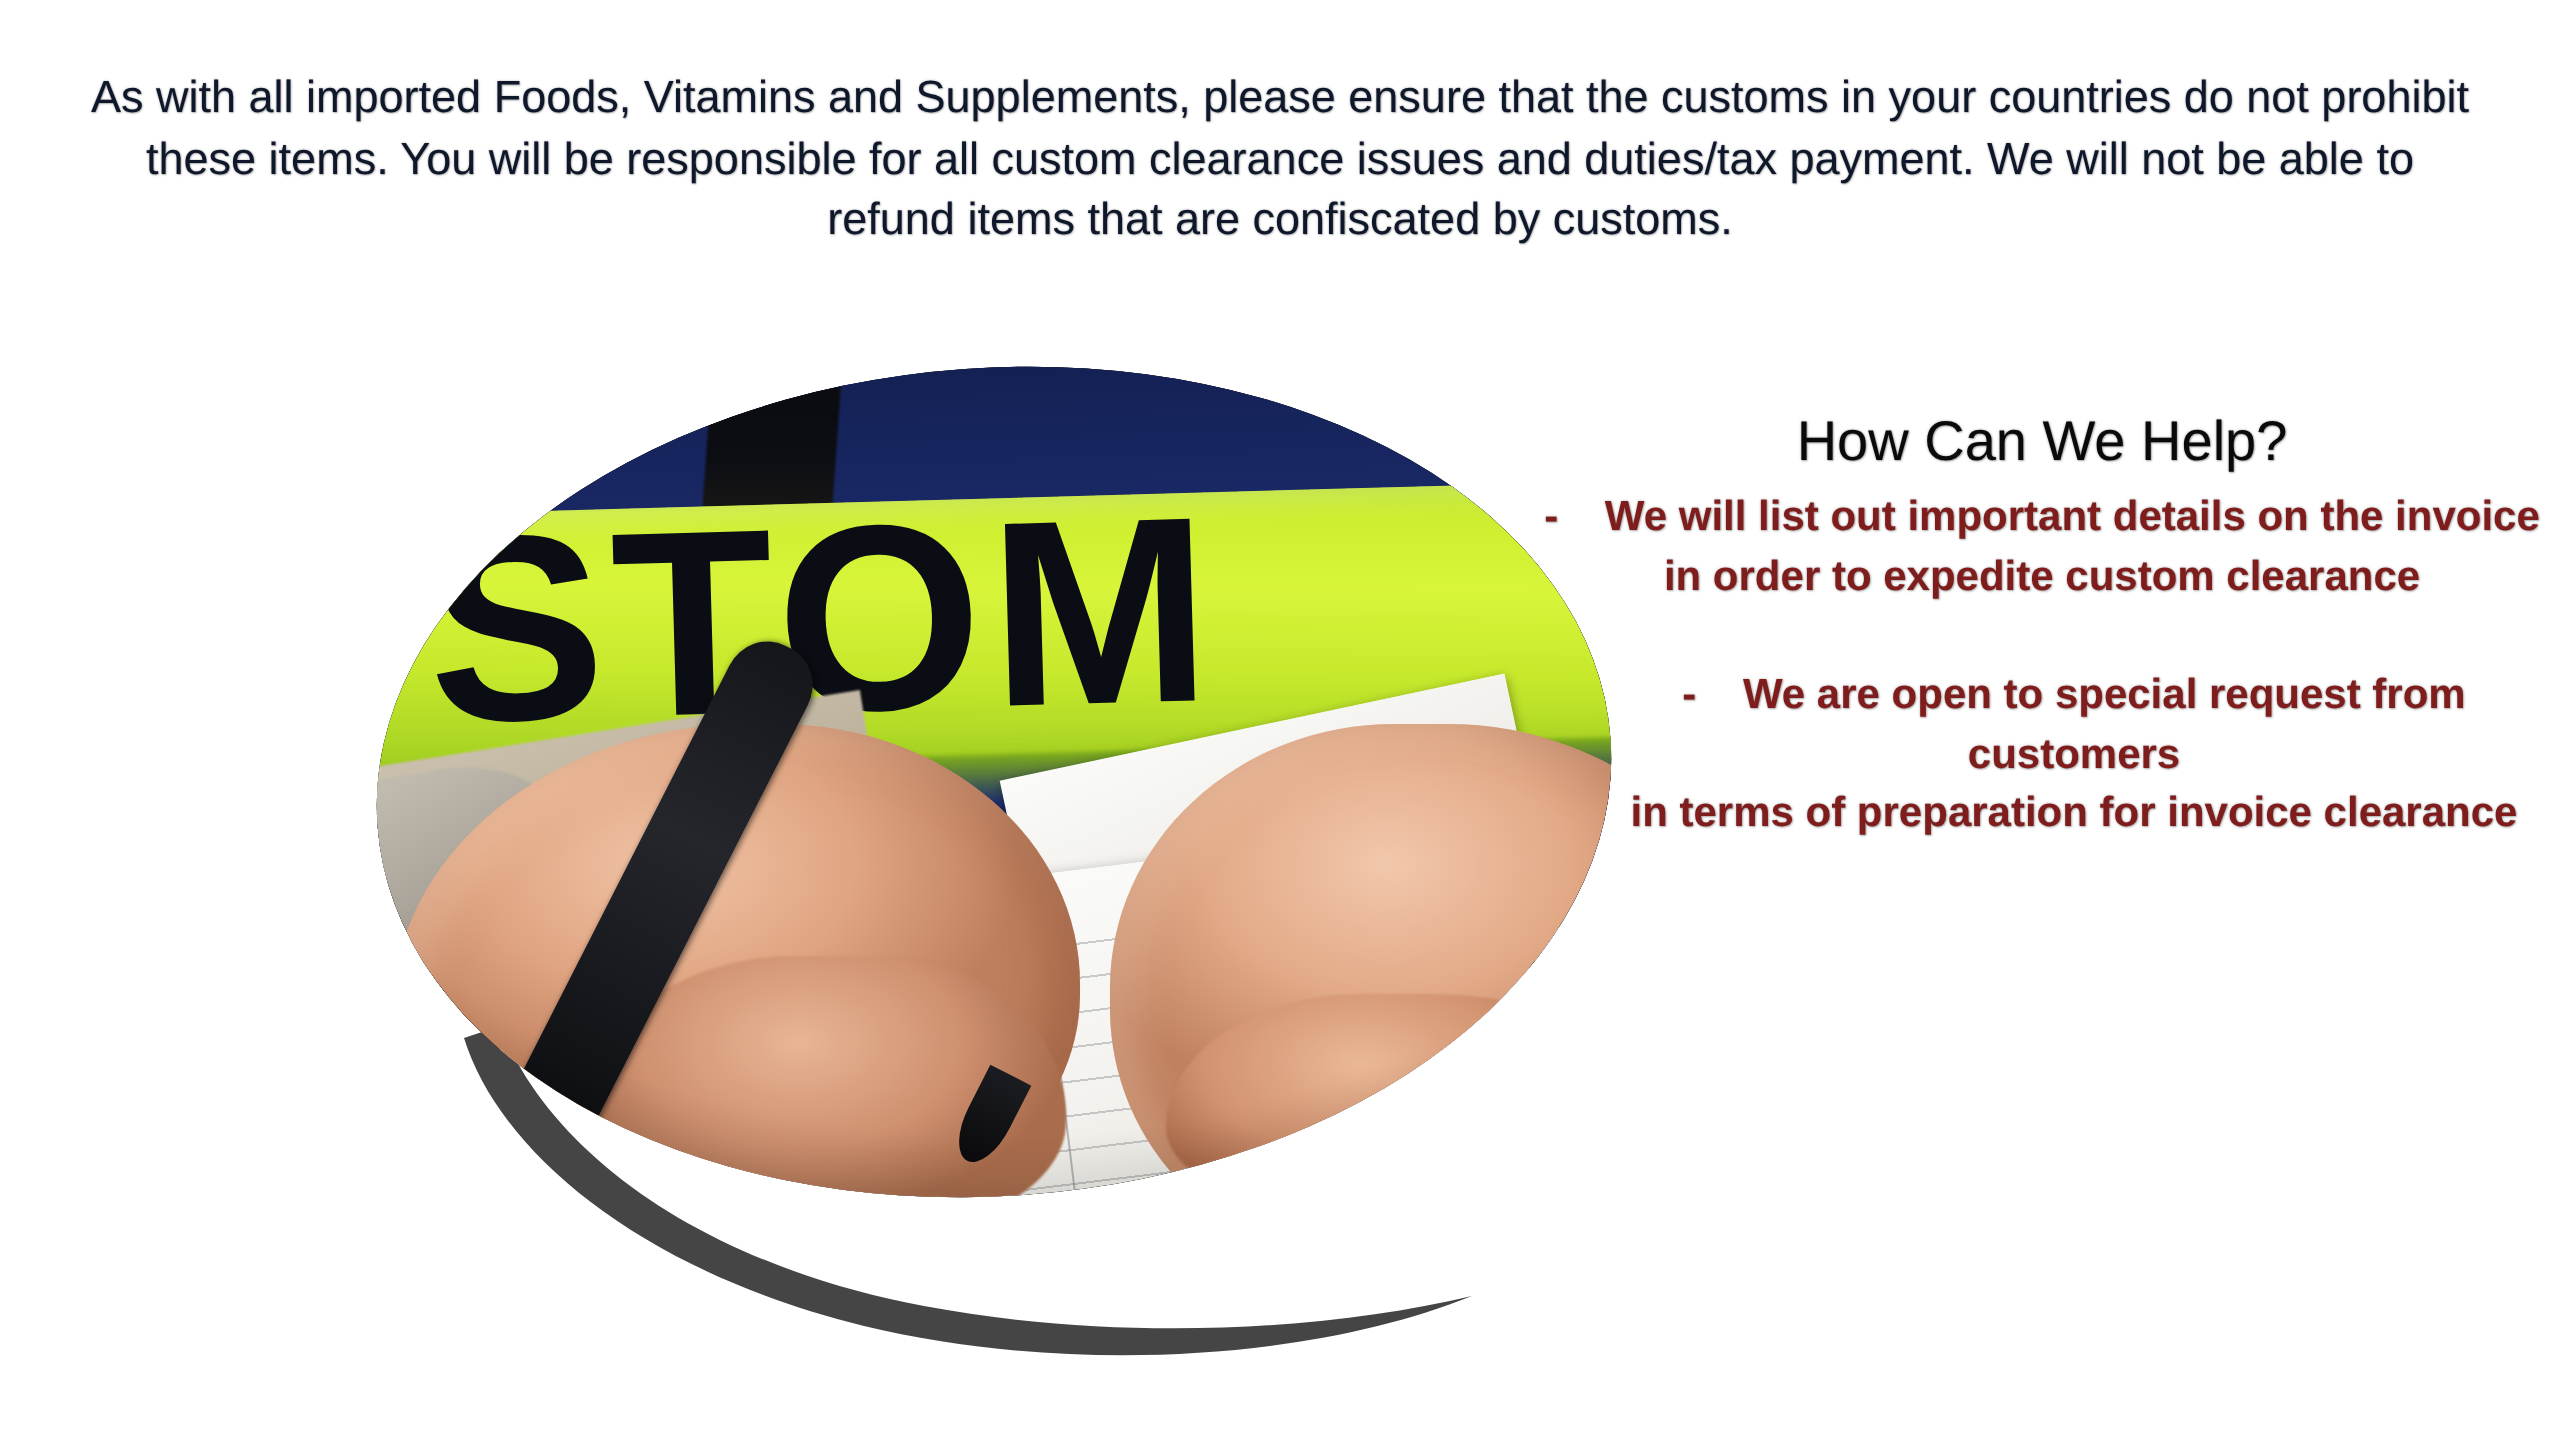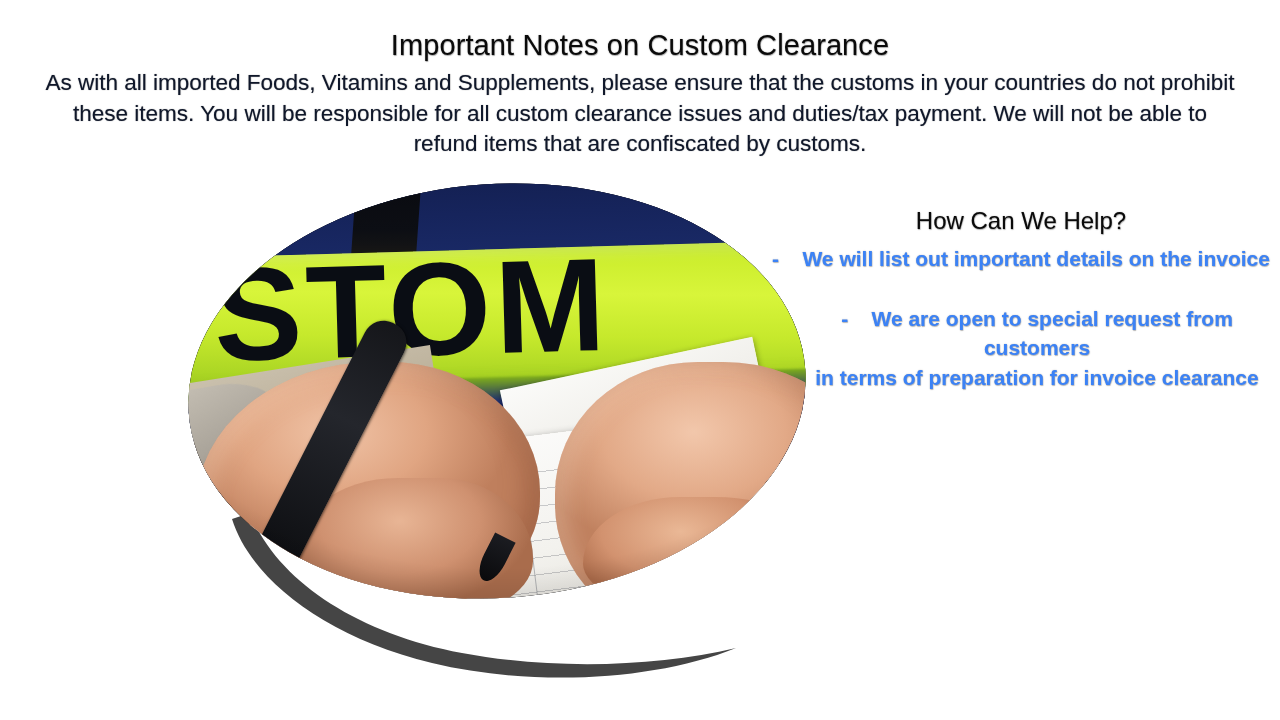--- a/index.html
+++ b/index.html
@@ -227,47 +227,46 @@
   }
 
   
   #help-panel {
     position: absolute;
     left: 762px; top: 203px;
     width: 518px;
     text-align: center;
   }
   #help-title {
-    font-size: 24px;
+    font-size: 28px;
     line-height: 36px;
     font-weight: 400;
     color: #0a0a0a;
     text-shadow: 0 0 1.2px rgba(140,140,140,.8),
                  0.5px 0.5px 0.8px rgba(120,120,120,.5);
   }
   .help-item {
     margin-top: 4px;
     font-size: 21px;
     line-height: 29.5px;
     font-weight: 600;
-    color: #3b82f6;
+    color: #7f1d1d;
     text-shadow: 0 0 1.3px rgba(160,160,160,.85),
                  0.5px 0.5px 0.9px rgba(135,135,135,.55);
   }
   .help-item.sp1 { margin-top: 5px; }
   .help-item.sp2 { margin-top: 27px; }
   .help-item.sp3 { margin-top: 30px; margin-left: 32px; }
   .help-item .ln { display: block; }
   .help-item .dash { display: inline; }
 </style>
 </head>
 <body>
 
 <div id="slide-header">
-  <div id="notes-title">Important Notes on Custom Clearance</div>
   <div id="notes-body">
     <span>As with all imported Foods, Vitamins and Supplements, please ensure that the customs in your countries do not prohibit</span>
     <span>these items. You will be responsible for all custom clearance issues and duties/tax payment. We will not be able to refund</span>
     <span>items that are confiscated by customs.</span>
   </div>
 </div>
 
 <svg id="swoosh" viewBox="0 0 580 175" xmlns="http://www.w3.org/2000/svg" aria-hidden="true">
   <path d="M70,8 C96,74 175,128 282,148 C372,165 476,162 556,143
            C474,176 352,182 252,158 C142,131 70,72 52,14 Z" fill="#454545"></path>
@@ -301,20 +300,21 @@
 </div>
 
 <div id="help-panel">
   <div id="help-title">How Can We Help?</div>
 
   <div class="help-item sp1">
     <span class="ln">
       <span class="dash">-</span>
       &nbsp;&nbsp;&nbsp;<span>We will list out important details on the invoice</span>
     </span>
+    <span class="ln">in order to expedite custom clearance</span>
   </div>
 
 
   <div class="help-item sp3">
     <span class="ln">
       <span class="dash">-</span>
       &nbsp;&nbsp;&nbsp;<span>We are open to special request from customers</span>
     </span>
     <span class="ln">in terms of preparation for invoice clearance</span>
   </div>

